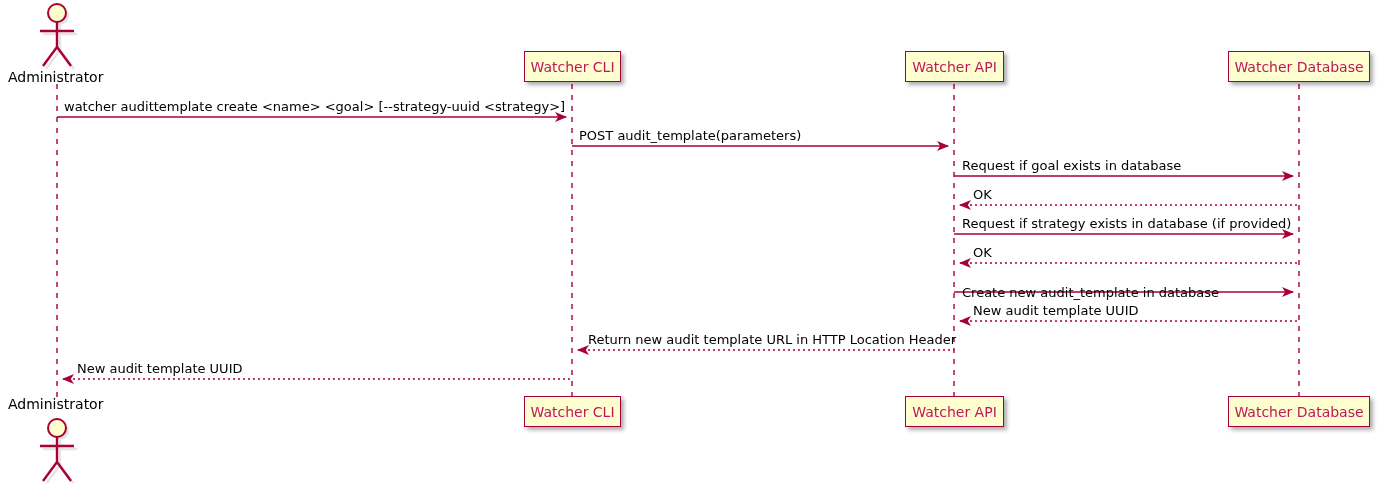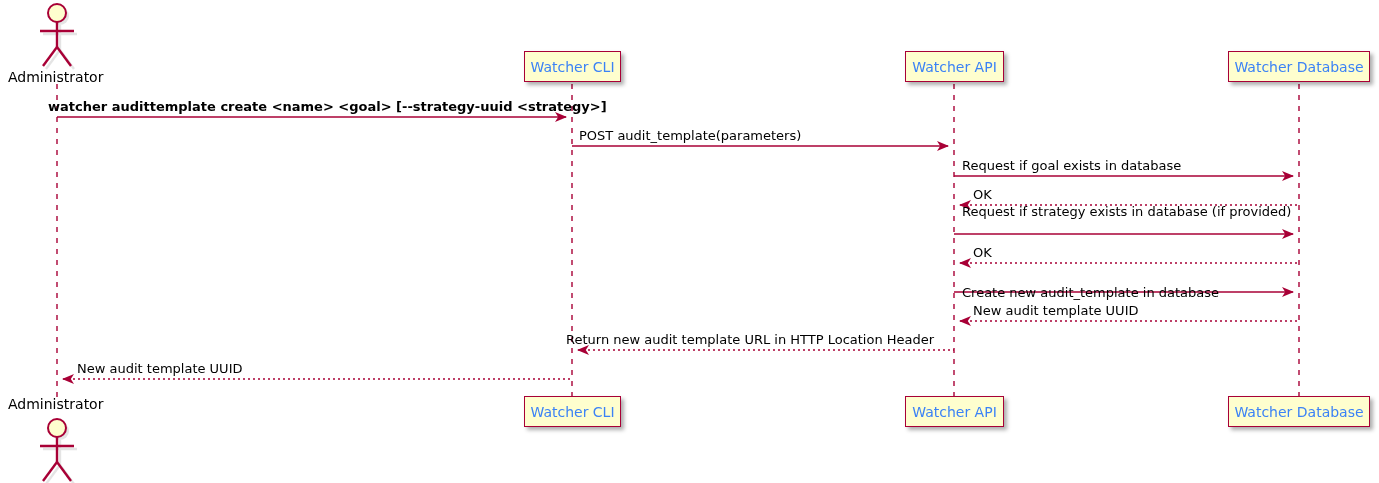--- a/index.html
+++ b/index.html
@@ -34,21 +34,21 @@
     background: #FEFECE;
     border: 1.5px solid #A80036;
     box-shadow: 3px 3px 4px rgba(0,0,0,0.32);
     display: flex;
     align-items: center;
     justify-content: center;
   }
   .participant-label {
     font-family: "DejaVu Sans", sans-serif;
     font-size: 14px;
-    color: #3b82f6;
+    color: #be185d;
     white-space: nowrap;
   }
   .actor-label {
     position: absolute;
     font-family: "DejaVu Sans", sans-serif;
     font-size: 14px;
     color: #000000;
     white-space: nowrap;
   }
 </style>
@@ -148,33 +148,33 @@
   </div>
 
   <div class="participant-box" style="left:905px; top:396px; width:99px; height:31px;">
     <span class="participant-label">Watcher API</span>
   </div>
 
   <div class="participant-box" style="left:1228px; top:396px; width:142px; height:31px;">
     <span class="participant-label">Watcher Database</span>
   </div>
 
-  <div class="msg-label" style="left:48px; top:100px;font-weight:bold;">watcher audittemplate create &lt;name&gt; &lt;goal&gt; [--strategy-uuid &lt;strategy&gt;]</div>
+  <div class="msg-label" style="left:64px; top:100px;">watcher audittemplate create &lt;name&gt; &lt;goal&gt; [--strategy-uuid &lt;strategy&gt;]</div>
 
   <div class="msg-label" style="left:962px; top:159px;">Request if goal exists in database</div>
 
   <div class="msg-label" style="left:579px; top:129px;">POST audit_template(parameters)</div>
 
   <div class="msg-label" style="left:973px; top:188px;">OK</div>
 
-  <div class="msg-label" style="left:962px; top:205px;">Request if strategy exists in database (if provided)</div>
+  <div class="msg-label" style="left:962px; top:217px;">Request if strategy exists in database (if provided)</div>
 
   <div class="msg-label" style="left:973px; top:246px;">OK</div>
 
   <div class="msg-label" style="left:962px; top:286px;">Create new audit_template in database</div>
 
   <div class="msg-label" style="left:973px; top:304px;">New audit template UUID</div>
 
-  <div class="msg-label" style="left:566px; top:333px;">Return new audit template URL in HTTP Location Header</div>
+  <div class="msg-label" style="left:588px; top:333px;">Return new audit template URL in HTTP Location Header</div>
 
   <div class="msg-label" style="left:77px; top:362px;">New audit template UUID</div>
 
 </div>
 
 </body></html>

